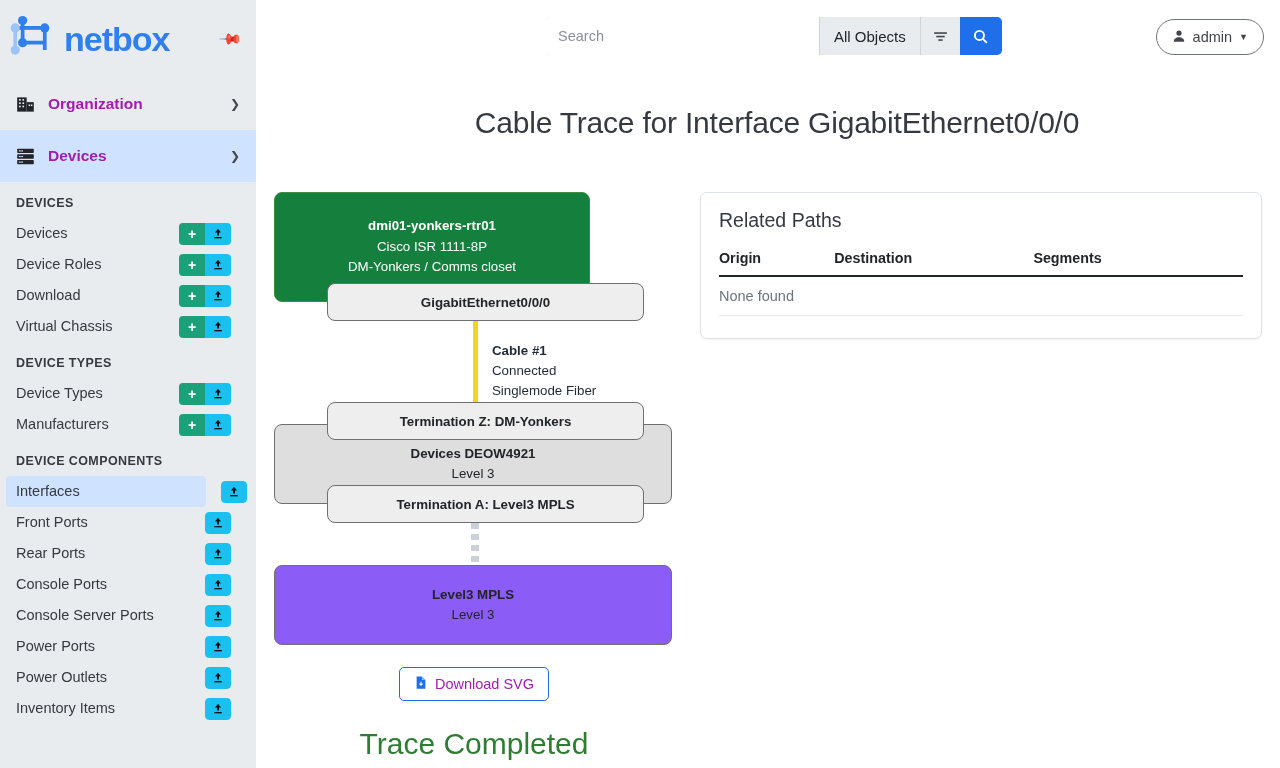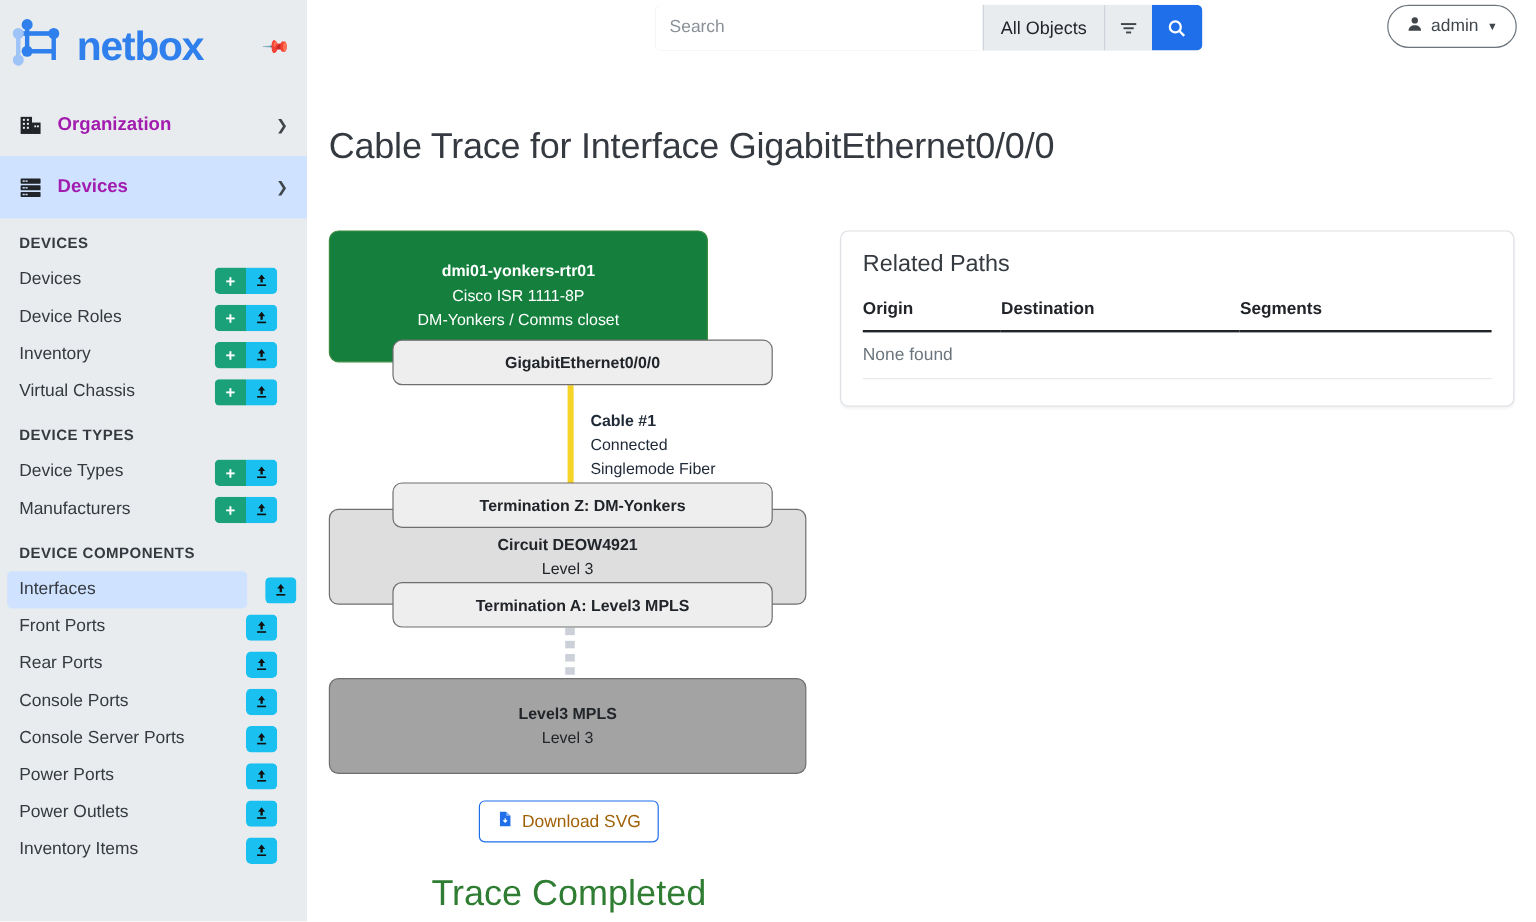--- a/index.html
+++ b/index.html
@@ -78,21 +78,21 @@
   .btn-imp {
     background: #1ac0ef; color: #111;
     width: 26px; display: flex; align-items: center; justify-content: center;
     cursor: pointer;
   }
   .btn-grp.single { right: 25px; }
 
   
   .main { flex: 1 1 auto; height: 768px; background: #fff; position: relative; overflow: hidden; }
 
-  .topbar { height: 70px; display: flex; align-items: flex-start; padding: 4px 16px; }
+  .topbar { height: 70px; display: flex; align-items: flex-end; padding: 15px 16px; }
   .search-wrap {
     display: flex; align-items: stretch;
     height: 38px;
     margin: 0 auto 0 274px;
     border-radius: 5px;
     overflow: hidden;
     box-shadow: 0 0 0 1px #ced4da inset;
   }
   .search-input {
     width: 273px; border: 0; outline: 0; background: #fff;
@@ -123,20 +123,21 @@
     height: 36px; padding: 0 15px;
     border: 1px solid #6c757d; border-radius: 18px;
     font-size: 14.5px; color: #41464b; cursor: pointer;
     background: #fff;
   }
 
   .page-title {
     font-size: 30px; font-weight: 400; color: #343a40;
     padding: 16px 0 0 18px;
     letter-spacing: -0.2px;
+    text-align: center;
   }
 
   .content { display: flex; padding: 32px 18px 0 18px; gap: 26px; }
   .trace-col { width: 400px; flex: 0 0 400px; position: relative; }
 
   
   .node {
     border: 1px solid #6f6f6f;
     border-radius: 8px;
     display: flex; flex-direction: column; align-items: center; justify-content: center;
@@ -160,21 +161,21 @@
     position: relative; z-index: 3;
   }
   .node-circuit {
     background: #dededf; color: #212529;
     height: 80px; width: 398px;
     border-color: #6f6f6f;
     margin-top: -16px;
     z-index: 1;
   }
   .node-provider {
-    background: #a3a3a3; color: #212529;
+    background: #8b5cf6; color: #212529;
     height: 80px; width: 398px;
     border-color: #6f6f6f;
   }
   .iface-offset { margin-top: -19px; z-index: 3; }
 
   .cable-seg { position: relative; height: 100px; }
   .cable-line {
     position: absolute; left: 199px; top: 0; width: 5px; height: 100px;
     background: #f5d327;
   }
@@ -185,21 +186,21 @@
   .dots-seg { height: 42px; position: relative; }
   .dots-line {
     position: absolute; left: 197px; top: 0; width: 8px; height: 42px;
     background-image: linear-gradient(to bottom, #ccd1d9 55%, transparent 55%);
     background-size: 8px 11px;
   }
 
   .dl-wrap { text-align: center; padding-top: 22px; }
   .dl-btn {
     display: inline-flex; align-items: center; gap: 7px;
-    border: 1px solid #1f6feb; color: #a16207; background: #fff;
+    border: 1px solid #1f6feb; color: #a21caf; background: #fff;
     border-radius: 5px; padding: 7px 14px;
     font-size: 14.5px; cursor: pointer;
   }
   .trace-status {
     text-align: center; padding-top: 26px;
     font-size: 30px; color: #2f7d32; font-weight: 400;
   }
 
   
   .side-col { flex: 1 1 auto; }
@@ -305,21 +306,21 @@
         <span class="btn-imp">
           <svg width="12" height="12" viewBox="0 0 16 16" fill="#111">
               <path d="M8 1 L12 6 H9.3 V10 H6.7 V6 H4 Z"></path>
               <rect x="3" y="12" width="10" height="1.8"></rect>
             </svg>
         </span>
       </span>
     </div>
 
     <div class="nav-row">
-      <span class="name">Inventory</span>
+      <span class="name">Download</span>
       <span class="btn-grp">
         <span class="btn-add">+</span>
         <span class="btn-imp">
           <svg width="12" height="12" viewBox="0 0 16 16" fill="#111">
               <path d="M8 1 L12 6 H9.3 V10 H6.7 V6 H4 Z"></path>
               <rect x="3" y="12" width="10" height="1.8"></rect>
             </svg>
         </span>
       </span>
     </div>
@@ -518,21 +519,21 @@
           <div class="cable-label">
             <div class="cl1">Cable #1</div>
             <div class="cl2">Connected</div>
             <div class="cl2">Singlemode Fiber</div>
           </div>
         </div>
 
         <div class="term" style="margin-top:-19px;">Termination Z: DM-Yonkers</div>
 
         <div class="node node-circuit">
-          <div class="t1">Circuit DEOW4921</div>
+          <div class="t1">Devices DEOW4921</div>
           <div class="t2">Level 3</div>
         </div>
 
         <div class="term" style="margin-top:-19px;">Termination A: Level3 MPLS</div>
 
         <div class="dots-seg">
           <span class="dots-line"></span>
         </div>
 
         <div class="node node-provider">

